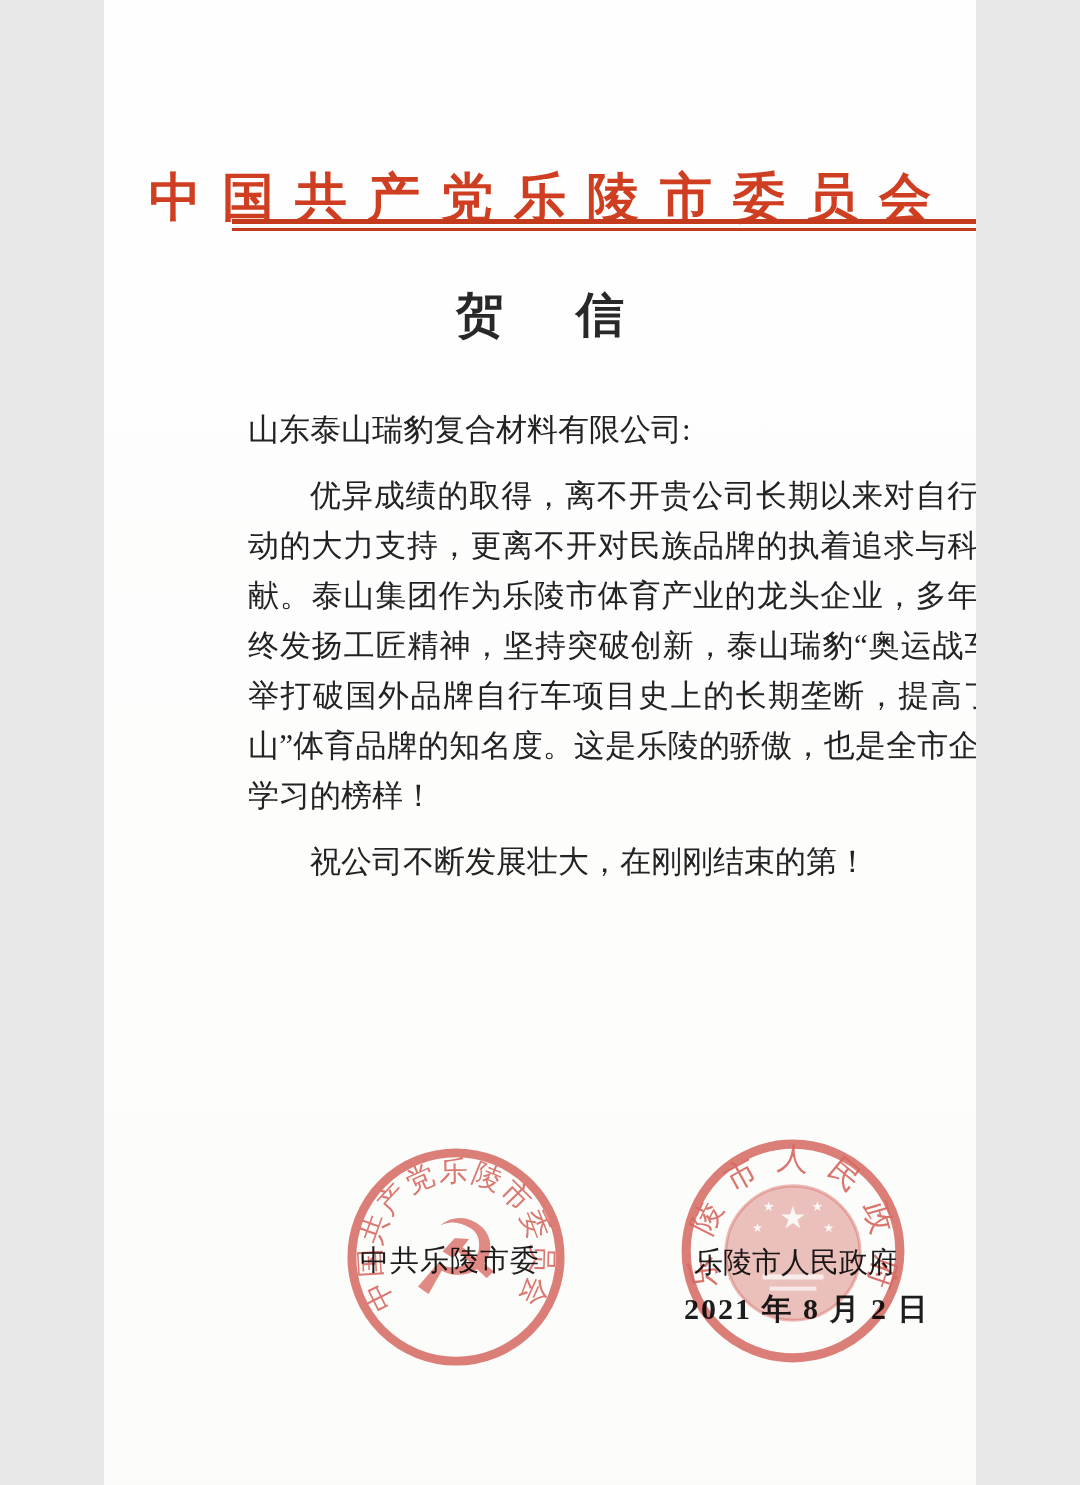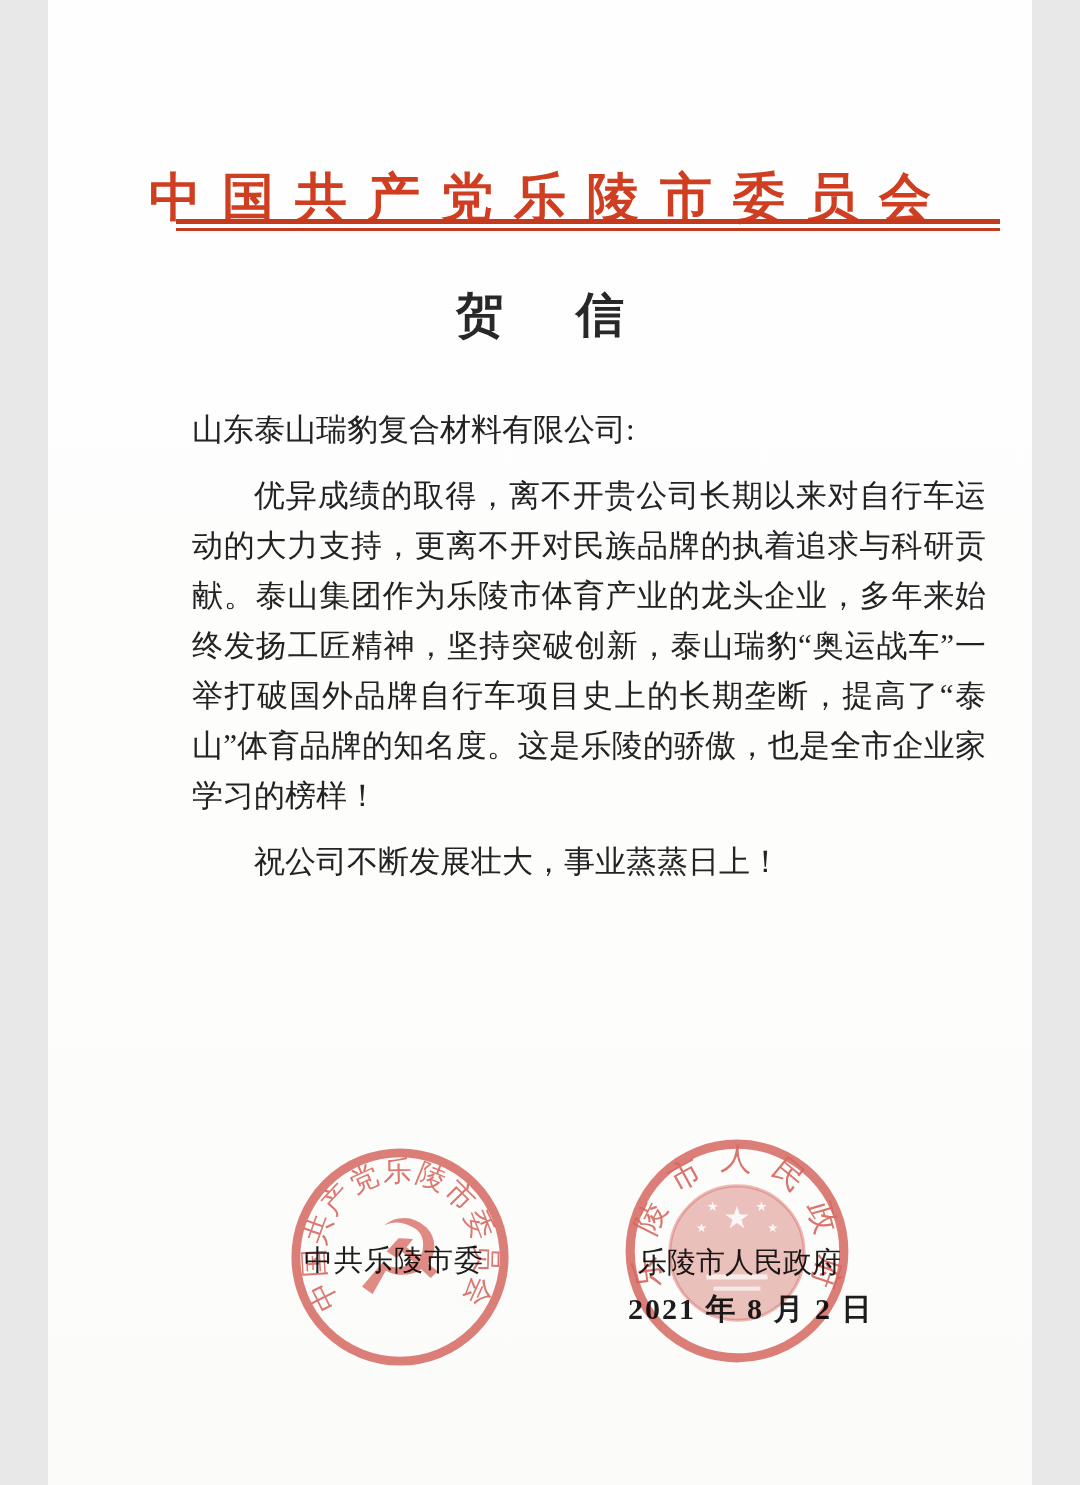--- a/index.html
+++ b/index.html
@@ -1,18 +1,18 @@
 <!DOCTYPE html>
 <html><head>
 <meta charset="utf-8">
 <style>
   html, body { margin: 0; padding: 0; background: #e8e8e8; }
   .page {
     position: relative;
-    width: 984px;
+    width: 872px;
     height: 1485px;
     margin: 0 auto;
     background: linear-gradient(180deg, #fefefe 0%, #fdfdfc 60%, #fbfbfa 100%);
     overflow: hidden;
     font-family: "Liberation Serif", "DejaVu Serif", serif;
   }
 
   
   .org-title {
     position: absolute;
@@ -97,21 +97,21 @@
   <div class="rule rule-thin"></div>
 
   <div class="doc-title">
     <span>贺</span>
     <span>信</span>
   </div>
 
   <div class="letter-body">
     <p>山东泰山瑞豹复合材料有限公司:</p>
     <p class="indent">优异成绩的取得，离不开贵公司长期以来对自行车运动的大力支持，更离不开对民族品牌的执着追求与科研贡献。泰山集团作为乐陵市体育产业的龙头企业，多年来始终发扬工匠精神，坚持突破创新，泰山瑞豹“奥运战车”一举打破国外品牌自行车项目史上的长期垄断，提高了“泰山”体育品牌的知名度。这是乐陵的骄傲，也是全市企业家学习的榜样！</p>
-    <p class="indent">祝公司不断发展壮大，事业蒸蒸日上！</p>
+    <p class="indent">祝公司不断发展壮大，在刚刚结束的第！</p>
   </div>
 
   <div class="sig sig-party">中共乐陵市委</div>
   <div class="sig sig-gov">乐陵市人民政府</div>
   <div class="sig sig-date">2021 年 8 月 2 日</div>
 
   <svg class="stamp stamp-party" viewBox="0 0 230 230">
     <circle cx="115" cy="115" r="105" fill="none" stroke="#d4554c" stroke-width="9" opacity="0.85"></circle>
     <defs>
       <path id="party-arc" d="M 54.3 162.4 A 77 77 0 1 1 175.7 162.4" fill="none"></path>

